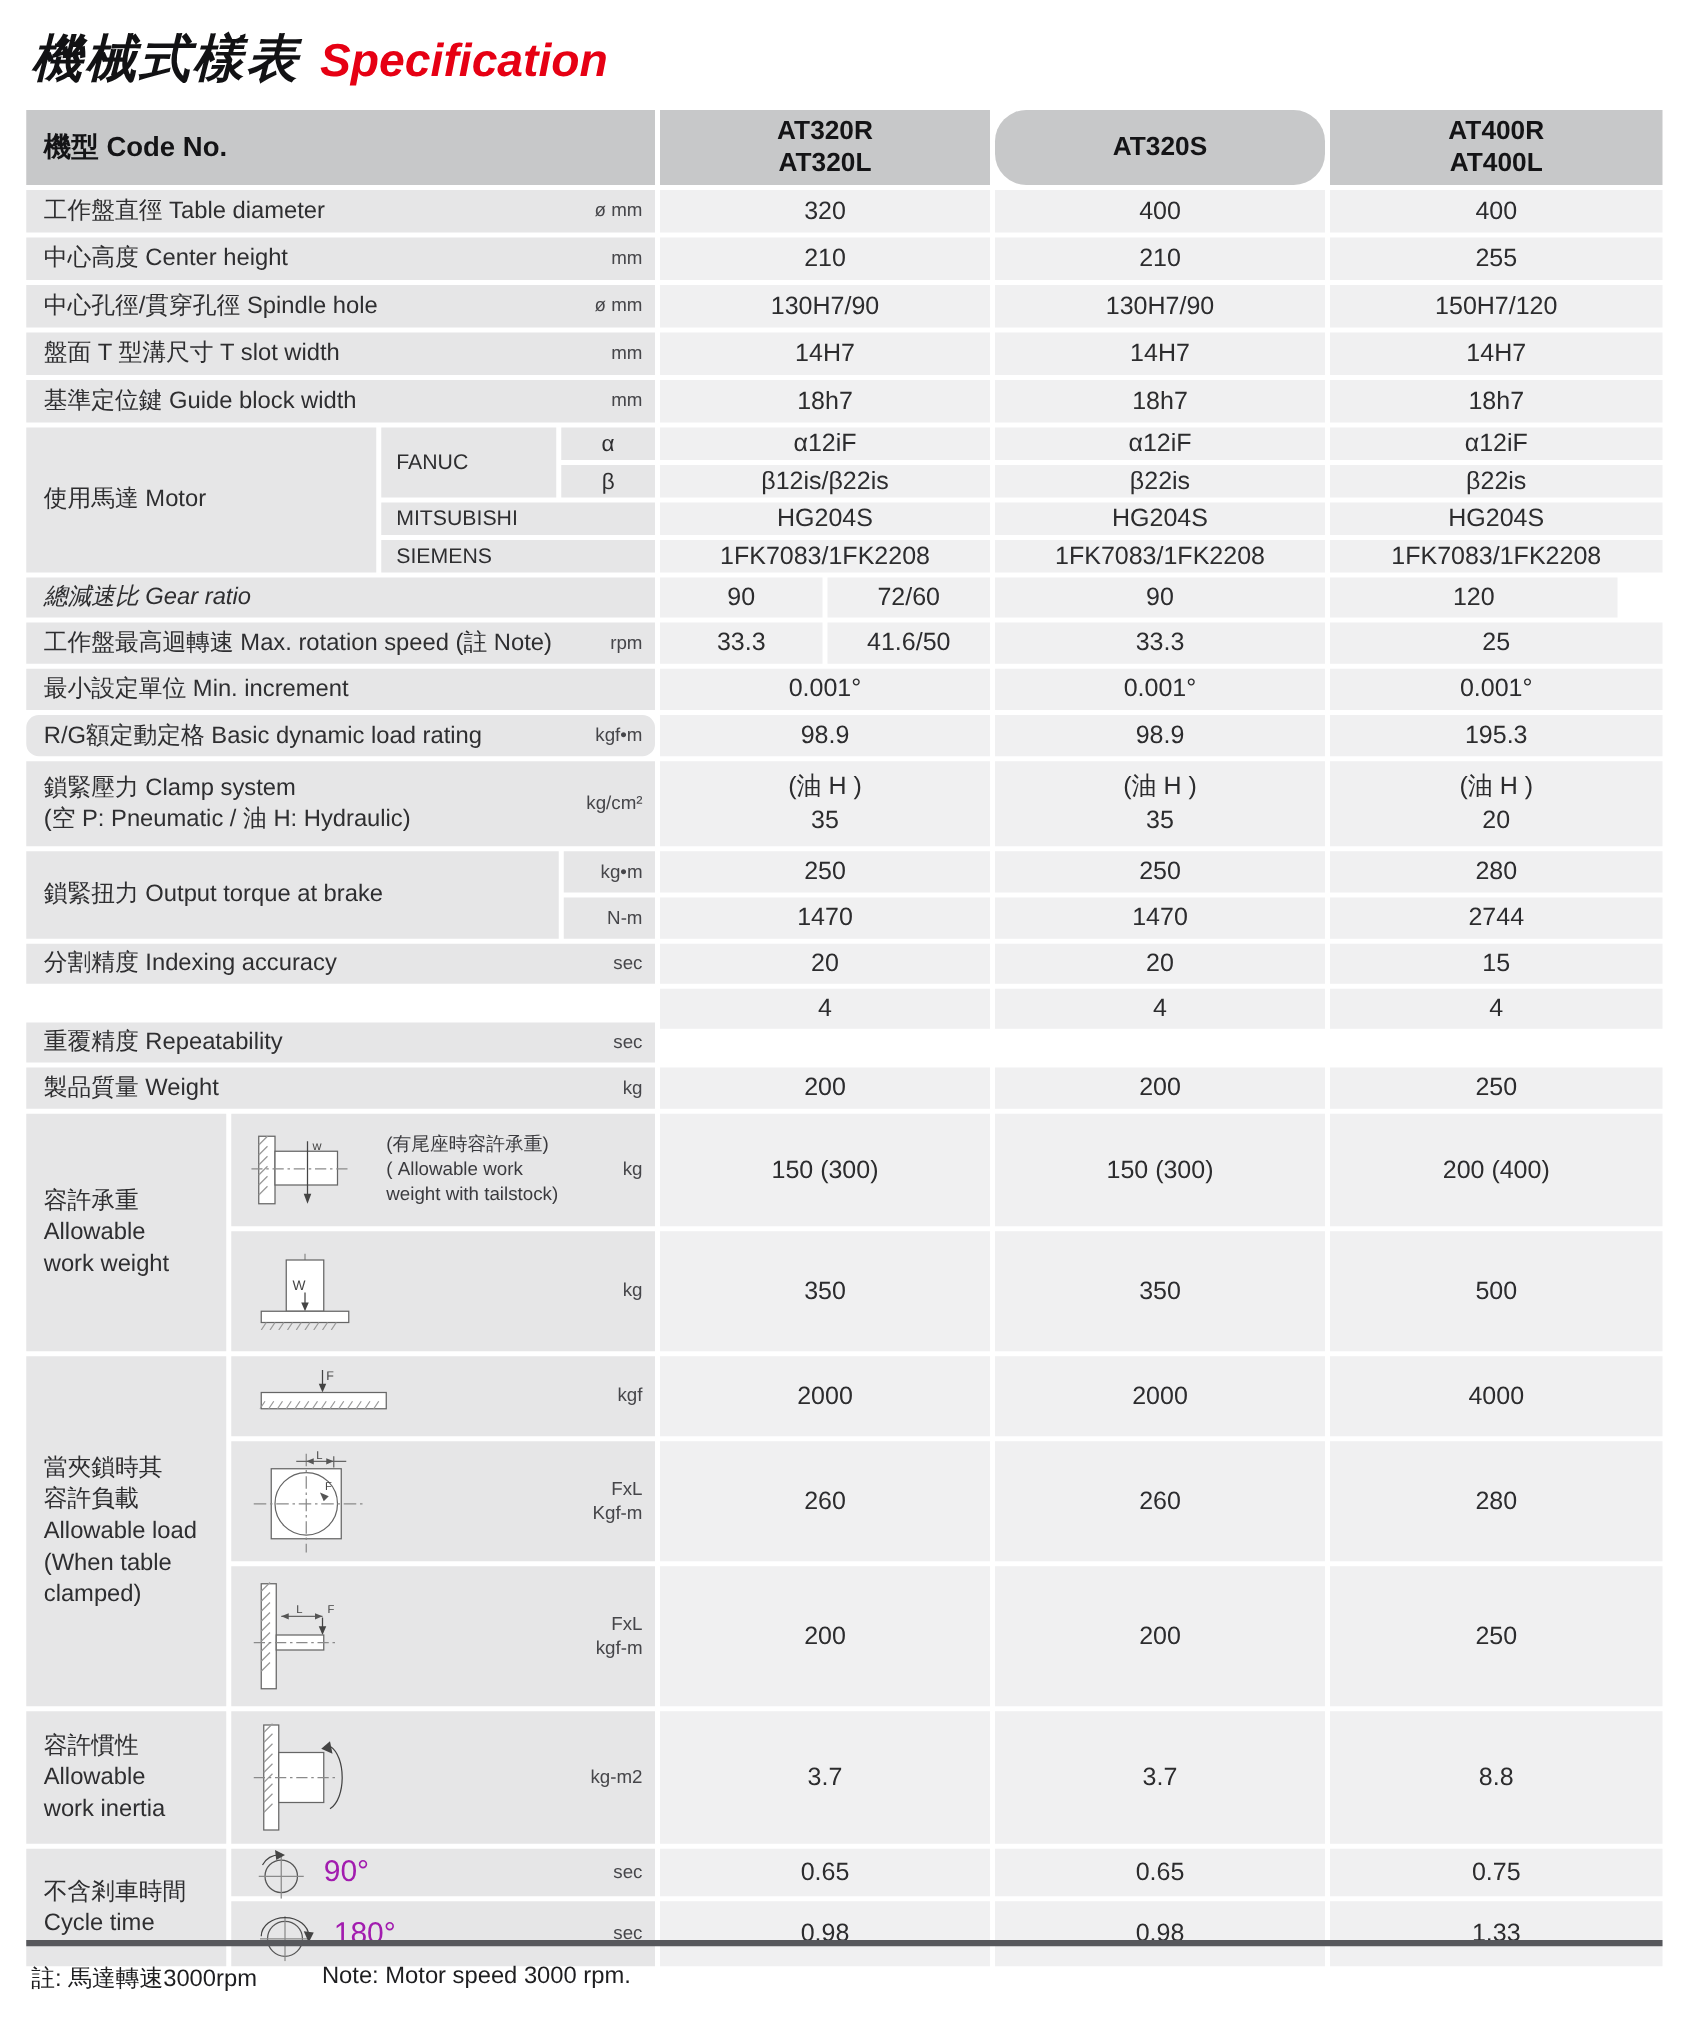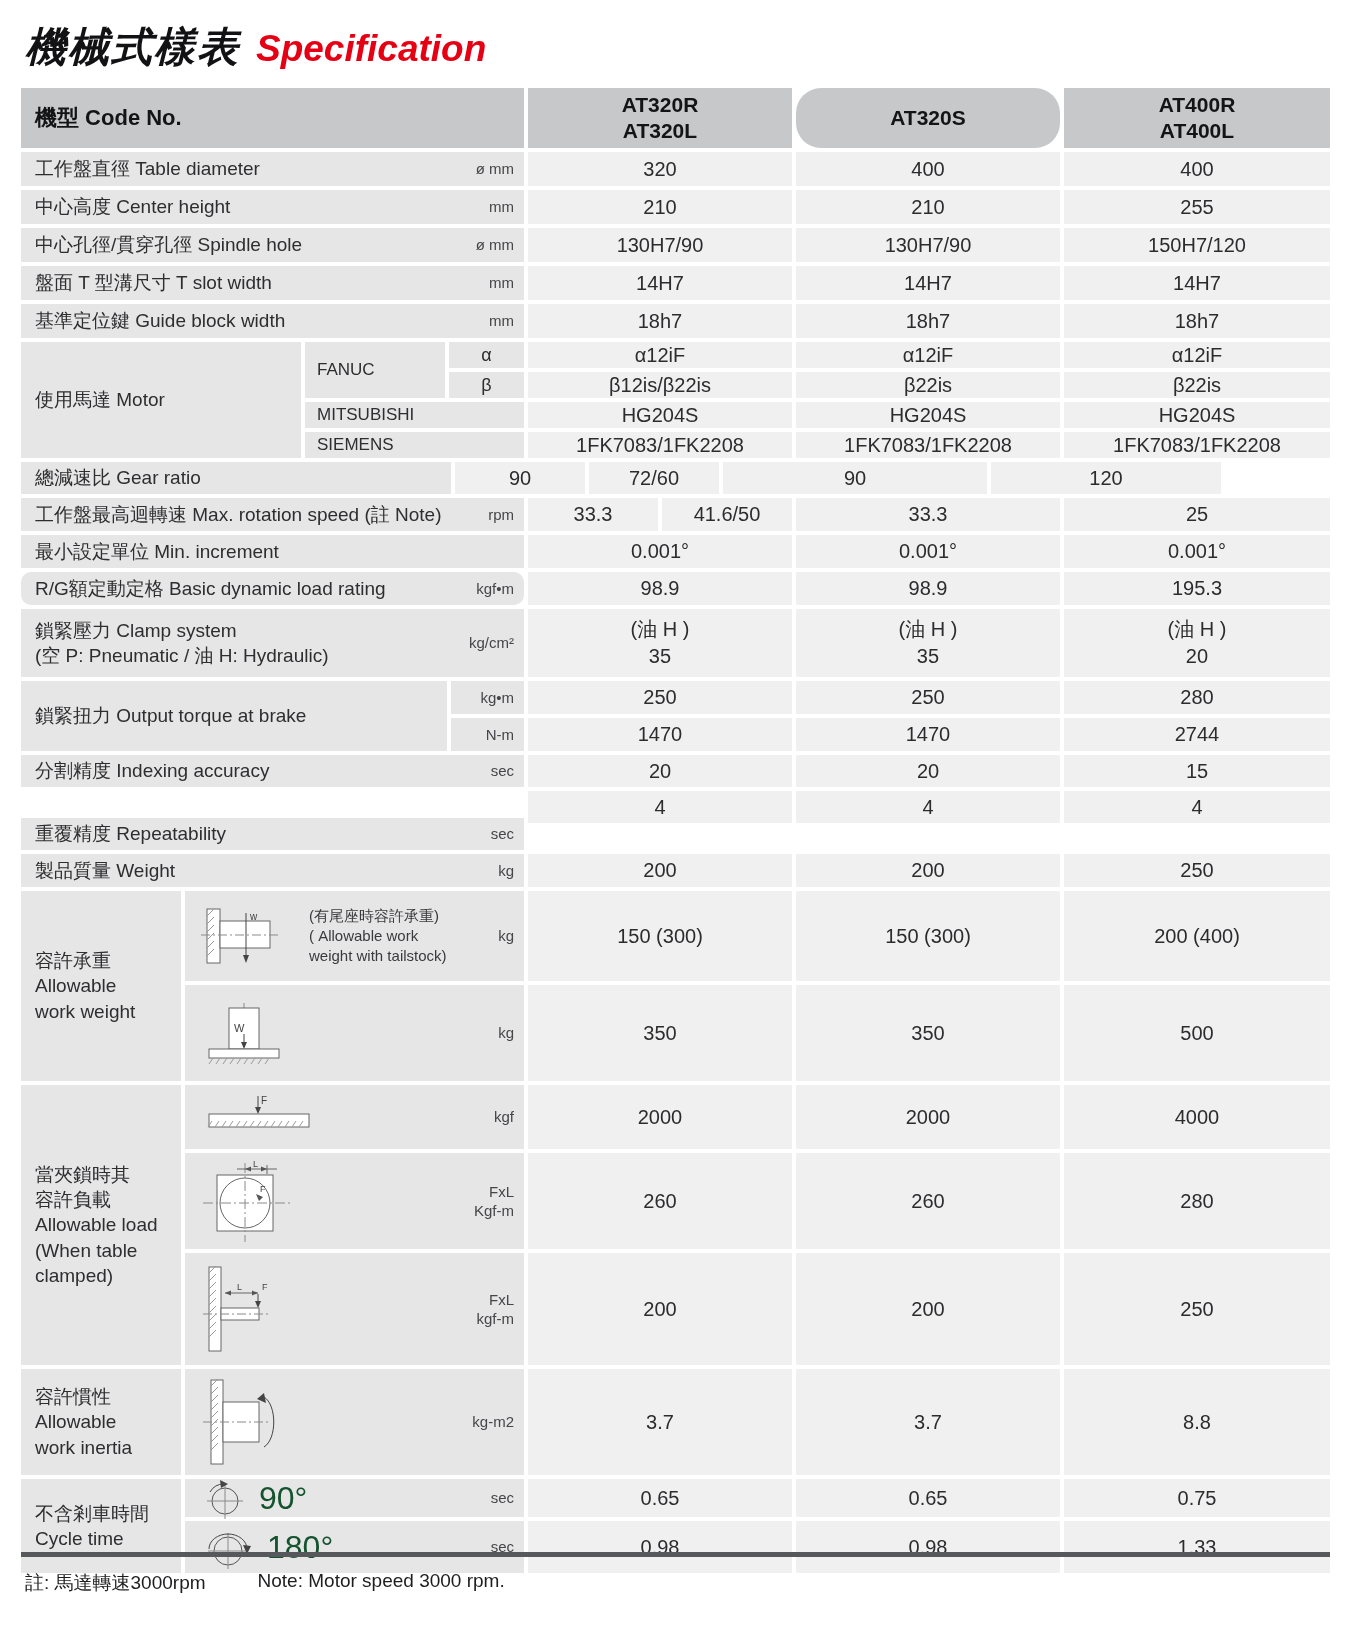--- a/index.html
+++ b/index.html
@@ -22,21 +22,21 @@
   .hlabel{background:#c7c8c9;font-size:22px;font-weight:bold;color:#141416;padding-left:14px;}
   .hcol{background:#c7c8c9;font-size:21px;font-weight:bold;color:#141416;justify-content:center;
         text-align:center;white-space:pre-line;line-height:1.25;}
   .brand{background:#e6e6e7;padding-left:12px;font-size:17px;color:#2e2e30;}
   .greek{background:#e6e6e7;justify-content:center;font-size:18px;color:#2e2e30;}
   .unitcell{background:#e6e6e7;justify-content:flex-end;padding-right:10px;font-size:15px;color:#46464a;}
   .outer{background:#e6e6e7;padding-left:14px;font-size:19px;line-height:1.55;white-space:pre-line;color:#2e2e30;}
   .diag{background:#e6e6e7;padding-left:16px;}
   .dwrap{display:flex;align-items:center;flex:0 0 auto;}
   .note{font-size:15px;color:#3a3a3e;white-space:pre-line;line-height:1.35;margin-left:12px;}
-  .angle{font-size:32px;color:#14532d;margin-left:12px;}
+  .angle{font-size:24px;color:#a21caf;margin-left:12px;}
   .rule{position:absolute;left:21px;top:1552px;width:1309px;height:5px;background:#57585c;}
   .footer{position:absolute;left:25px;top:1570px;display:flex;gap:52px;font-size:19px;color:#1e1e20;}
   svg{display:block;}
 </style>
 </head>
 <body>
 
 <div class="page">
   <div class="title">
     <span class="zh">機械式樣表</span>
@@ -127,21 +127,21 @@
           </div>
           <div class="hrow">
             <div class="cell brand" style="width: 219px; height: 26px;">SIEMENS</div>
             <div class="cell data" style="width: 264px; height: 26px;">1FK7083/1FK2208</div>
             <div class="cell data" style="width: 264px; height: 26px;">1FK7083/1FK2208</div>
             <div class="cell data" style="width: 266px; height: 26px;">1FK7083/1FK2208</div>
           </div>
         </div>
       </div>
       <div class="band">
-        <div class="cell label" style="width: 430px; height: 32px;">
+        <div class="cell label" style="width: 503px; height: 32px; font-style: italic;">
           <span class="lbl">總減速比 Gear ratio</span>
         </div>
         <div class="hrow">
           <div class="cell data" style="width: 130px; height: 32px;">90</div>
           <div class="cell data" style="width: 130px; height: 32px;">72/60</div>
         </div>
         <div class="cell data" style="width: 264px; height: 32px;">90</div>
         <div class="cell data" style="width: 230px; height: 32px;">120</div>
       </div>
       <div class="band">

